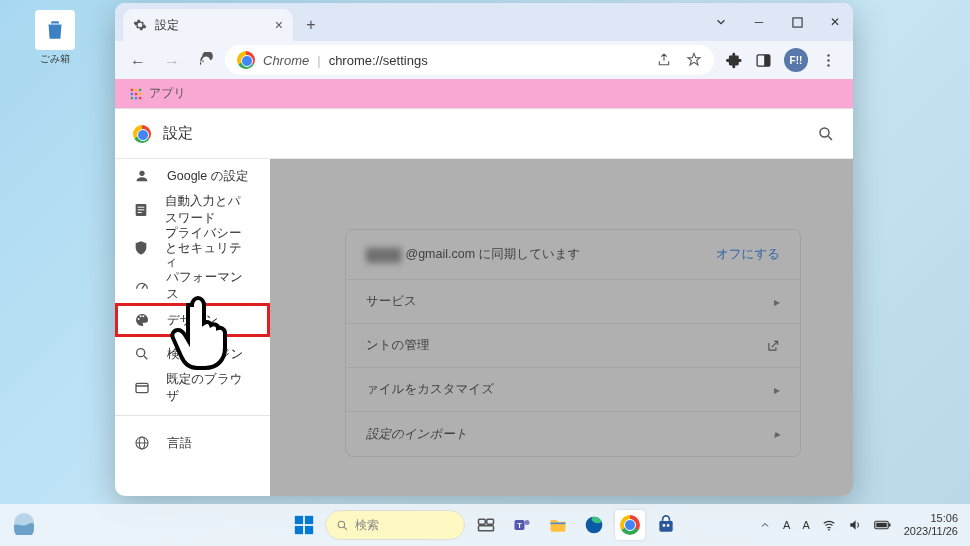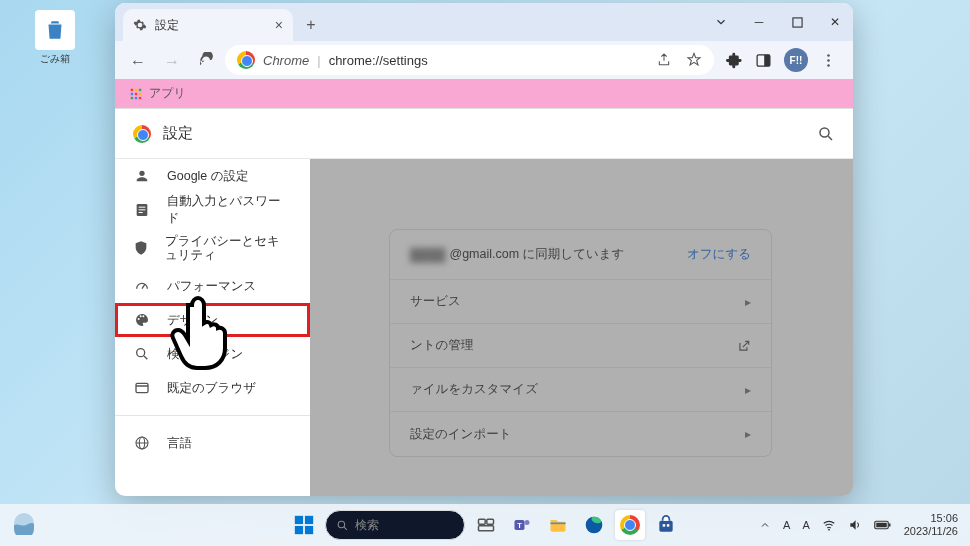--- a/index.html
+++ b/index.html
@@ -37,48 +37,48 @@
 
 
 .content { flex: 1; display: flex; position: relative; overflow: hidden; }
 
 
 .settings-header { position: absolute; top: 0; left: 0; right: 0; height: 50px; background: #fff; display: flex; align-items: center; padding: 0 18px; border-bottom: 1px solid #e8e8e8; z-index: 3; }
 .settings-header .title { font-size: 15px; color: #333; margin-left: 12px; }
 .settings-header .search { margin-left: auto; color: #555; }
 
 
-.sidebar { position: absolute; top: 50px; left: 0; width: 195px; bottom: 0; background: #fff; overflow-y: auto; z-index: 5; }
+.sidebar { position: absolute; top: 50px; left: 0; width: 155px; bottom: 0; background: #fff; overflow-y: auto; z-index: 5; }
 .sidebar::-webkit-scrollbar { width: 10px; }
 .sidebar::-webkit-scrollbar-thumb { background: #c8c8c8; border-radius: 5px; }
 .nav-item { display: flex; align-items: center; height: 34px; padding: 0 18px; gap: 16px; font-size: 12.5px; color: #333; cursor: pointer; }
 .nav-item.highlighted { outline: 3px solid #e02020; outline-offset: -3px; }
 .nav-item .nav-icon { width: 18px; height: 18px; display: flex; align-items: center; justify-content: center; color: #555; font-size: 15px; }
 .nav-divider { height: 1px; background: #e4e4e4; margin: 10px 0; }
 .nav-item.multiline { height: 42px; justify-content: flex-end; }
 .nav-item.multiline span { line-height: 1.15; }
 
 
 .overlay { position: absolute; top: 50px; left: 0; right: 0; bottom: 0; background: rgba(80,80,80,0.45); z-index: 2; }
-.main-pane { position: absolute; top: 50px; left: 0; right: 0; bottom: 0; padding: 30px 81px 0 230px; z-index: 1; margin-left: 44px; }
+.main-pane { position: absolute; top: 50px; left: 0; right: 0; bottom: 0; padding: 30px 52px 0 230px; z-index: 1; }
 .card { background: #fff; border: 1px solid #e2e2e2; border-radius: 8px; margin-top: 40px; overflow: hidden; }
 .card-row { display: flex; align-items: center; height: 44px; padding: 0 20px; font-size: 12.5px; color: #333; border-bottom: 1px solid #ececec; }
-.card-row:last-child { border-bottom: none; }
+.card-row:last-child { border-bottom: none; font-style: italic; }
 .card-row .arrow { margin-left: auto; color: #777; font-size: 12px; }
 .card-row .link { margin-left: auto; color: #1a73e8; font-size: 12.5px; }
 .card-row.sync { height: 50px; }
 
 
 .hand-cursor { position: absolute; top: 293px; left: 170px; z-index: 20; pointer-events: none; }
 
 
 .taskbar { position: absolute; bottom: 0; left: 0; right: 0; height: 42px; background: rgba(238,244,250,0.9); backdrop-filter: blur(10px); display: flex; align-items: center; padding: 0 12px; }
 .taskbar-center { position: absolute; left: 50%; transform: translateX(-50%); display: flex; align-items: center; gap: 6px; }
 .task-icon { width: 30px; height: 30px; border-radius: 4px; display: flex; align-items: center; justify-content: center; }
-.search-box { width: 140px; height: 30px; background: #0f172a; border-radius: 15px; display: flex; align-items: center; padding: 0 10px; gap: 6px; font-size: 12px; color: #888; border: 1px solid #ddd; }
+.search-box { width: 140px; height: 30px; background: #fef9c3; border-radius: 15px; display: flex; align-items: center; padding: 0 10px; gap: 6px; font-size: 12px; color: #888; border: 1px solid #ddd; }
 .taskbar-right { margin-left: auto; display: flex; align-items: center; gap: 12px; font-size: 11px; color: #333; }
 .taskbar-left { width: 28px; height: 28px; }
 .clock { text-align: right; line-height: 1.2; }
 
 
 .chrome-logo { width: 18px; height: 18px; border-radius: 50%; background: conic-gradient(#ea4335 0 120deg, #34a853 120deg 240deg, #fbbc05 240deg 360deg); position: relative; }
 .chrome-logo::after { content: ''; position: absolute; top: 4px; left: 4px; width: 10px; height: 10px; border-radius: 50%; background: #4285f4; border: 1.5px solid #fff; }
 
 
 svg { display: block; }

